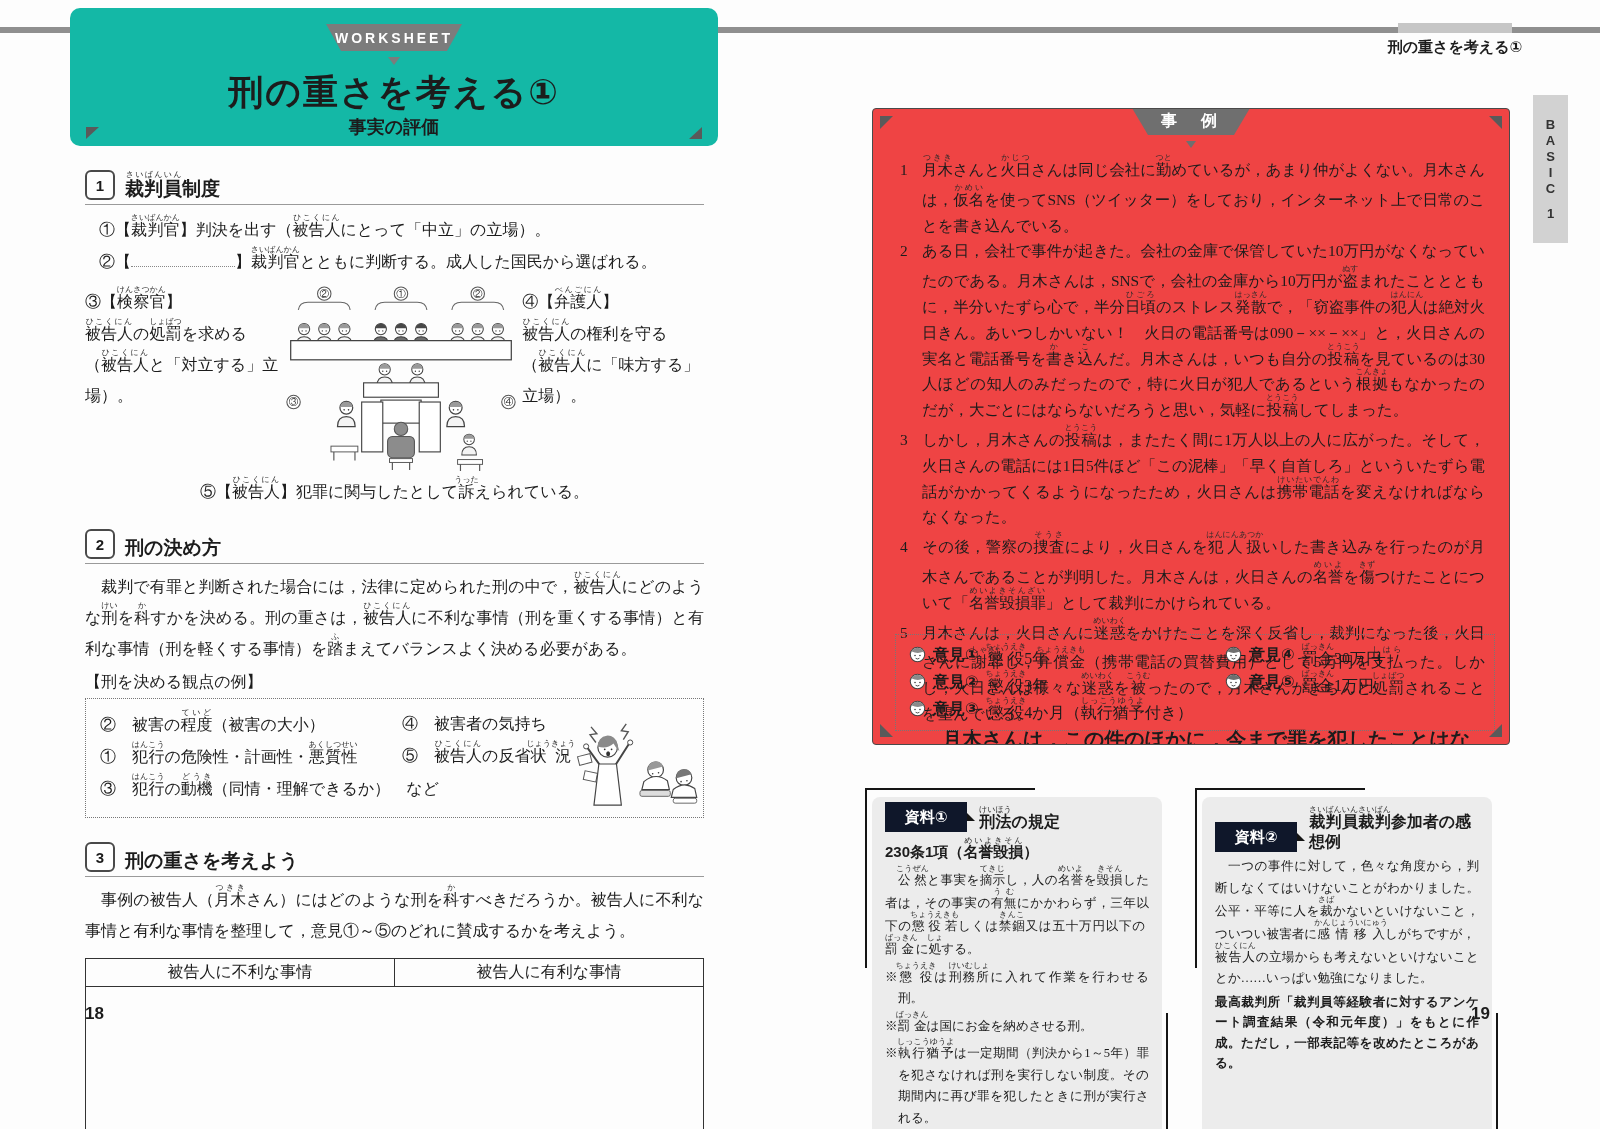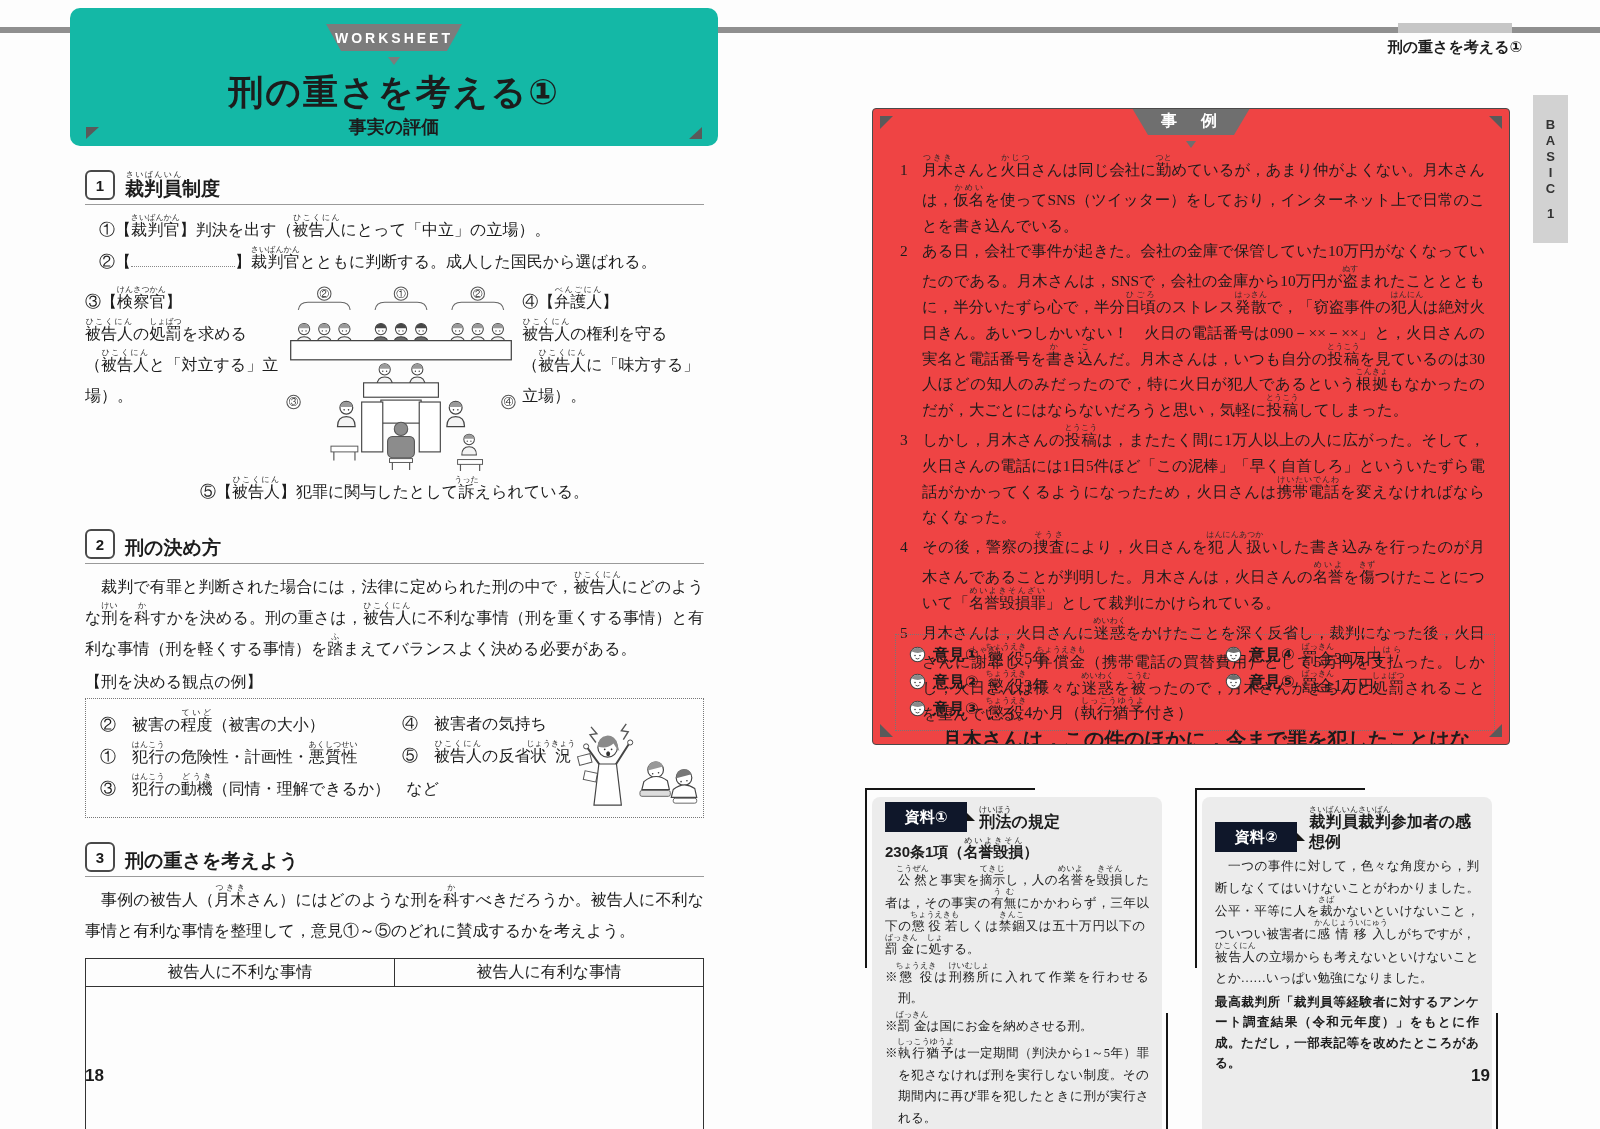--- a/index.html
+++ b/index.html
@@ -66,21 +66,21 @@
   .points-col1 div,.points-col2 div{font-size:16px;line-height:31px;white-space:nowrap;}
   .points-art{position:absolute;right:2px;bottom:2px;}
 
   .ws-table{margin-top:12px;border:1.6px solid #333;height:210px;display:grid;
     grid-template-columns:1fr 1fr;grid-template-rows:28px 1fr;}
   .ws-table .th{border-bottom:1.2px solid #333;display:flex;align-items:center;justify-content:center;
     font-size:16px;}
   .ws-table .th:first-child{border-right:1.2px solid #333;}
   .ws-table .td:first-child{border-right:1.2px solid #333;}
 
-  .page-num{position:absolute;top:1066px;font-size:17px;font-weight:700;
+  .page-num{position:absolute;top:1004px;font-size:17px;font-weight:700;
     font-family:"Liberation Sans","DejaVu Sans",sans-serif;}
   .page-num.l{left:85px;}
   .page-num.r{right:110px;}
 
   
   .right-page{position:absolute;left:872px;top:108px;width:638px;}
   .case-box{position:relative;width:638px;height:637px;border:1.6px solid #4a4a4a;border-radius:4px;
     background:#ef4444;overflow:hidden;padding:0;box-sizing:border-box;}
   .case-banner{position:absolute;left:50%;top:-1px;transform:translateX(-50%);width:118px;height:27px;
     background:#6f6f6f;color:#fff;font-size:16px;font-weight:700;letter-spacing:4px;

